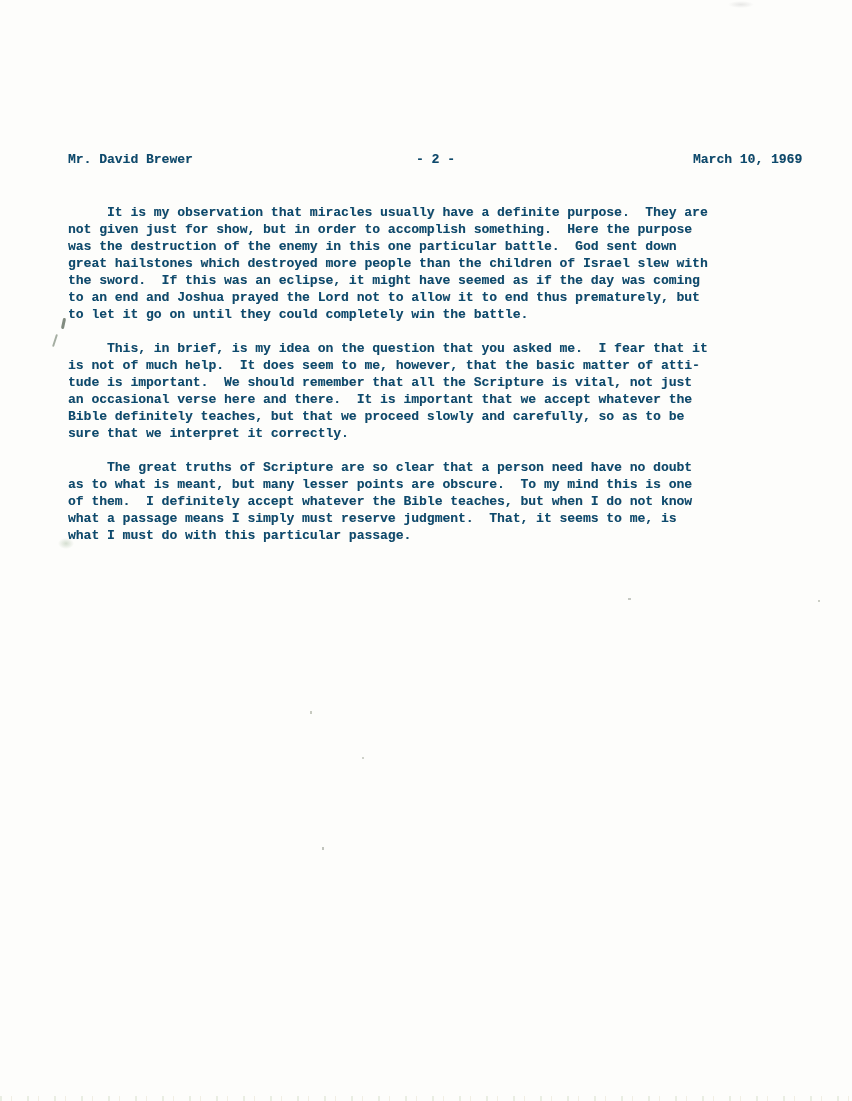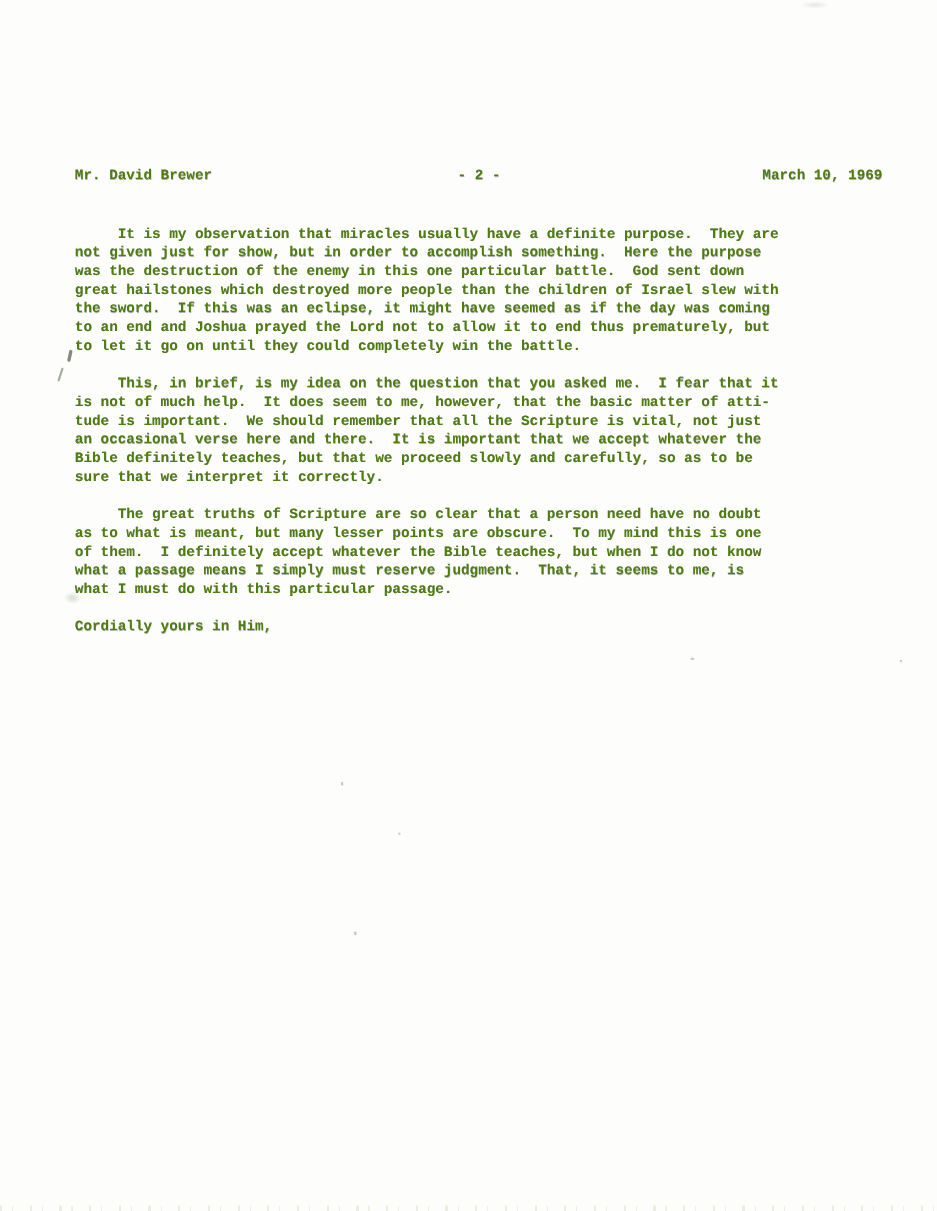--- a/index.html
+++ b/index.html
@@ -4,21 +4,21 @@
 <style>
   html, body { margin: 0; padding: 0; background: #ffffff; }
   .page {
     position: relative;
     width: 852px;
     height: 1101px;
     background: #fdfdfb;
     overflow: hidden;
     font-family: "Liberation Mono", "DejaVu Sans Mono", monospace;
     font-weight: 700;
-    color: #4d7c0f;
+    color: #0c4a6e;
   }
   .scan-text {
     font-size: 13px;
     line-height: 17px;
     text-shadow: 0.3px 0.3px 0 rgba(35, 36, 40, 0.35);
   }
   .header { position: absolute; top: 151px; left: 0; width: 100%; }
   .recipient { position: absolute; left: 68px;  top: 0; white-space: pre; }
   .pagenum   { position: absolute; left: 416px; top: 0; white-space: pre; }
   .date      { position: absolute; left: 645px; top: 0; white-space: pre; padding-left: 48px; }
@@ -70,21 +70,20 @@
 is not of much help.  It does seem to me, however, that the basic matter of atti-
 tude is important.  We should remember that all the Scripture is vital, not just
 an occasional verse here and there.  It is important that we accept whatever the
 Bible definitely teaches, but that we proceed slowly and carefully, so as to be
 sure that we interpret it correctly.</p>
     <p>     The great truths of Scripture are so clear that a person need have no doubt
 as to what is meant, but many lesser points are obscure.  To my mind this is one
 of them.  I definitely accept whatever the Bible teaches, but when I do not know
 what a passage means I simply must reserve judgment.  That, it seems to me, is
 what I must do with this particular passage.</p>
-    <p class="closing">Cordially yours in Him,</p>
   </div>
 
   <div class="artifact mark-upper"></div>
   <div class="artifact mark-lower"></div>
   <div class="artifact smudge-top-right"></div>
   <div class="artifact tinge-sure"></div>
   <div class="artifact speck-a"></div>
   <div class="artifact speck-b"></div>
   <div class="artifact speck-c"></div>
   <div class="artifact speck-d"></div>

